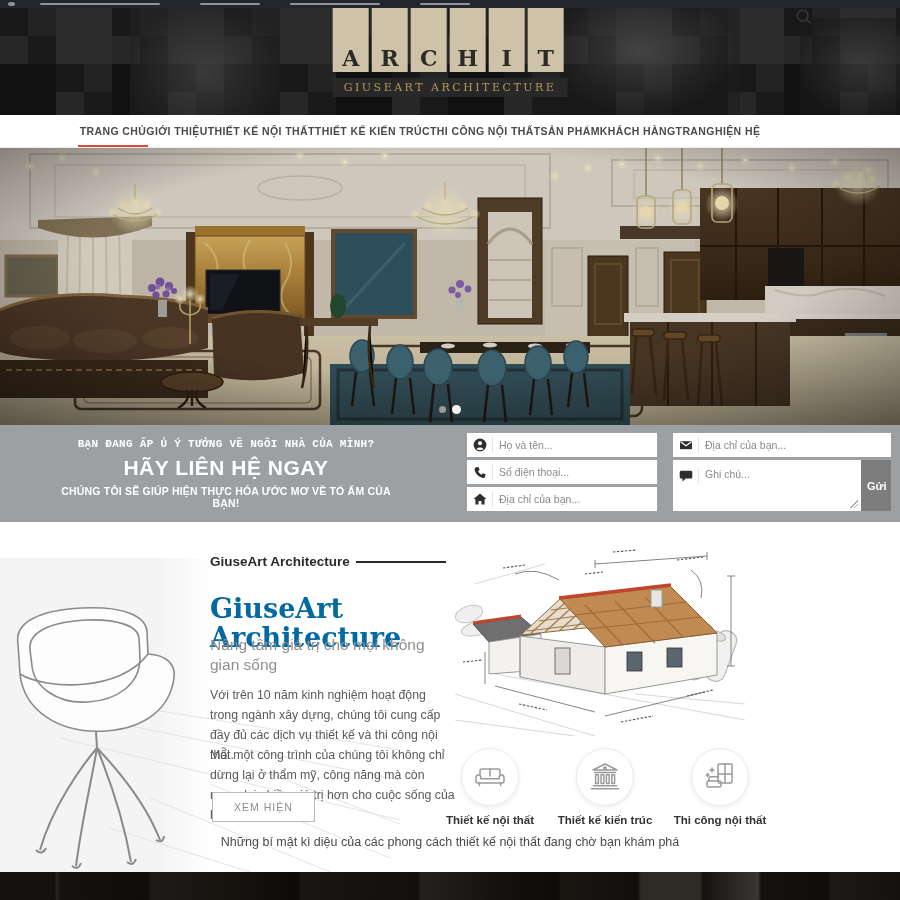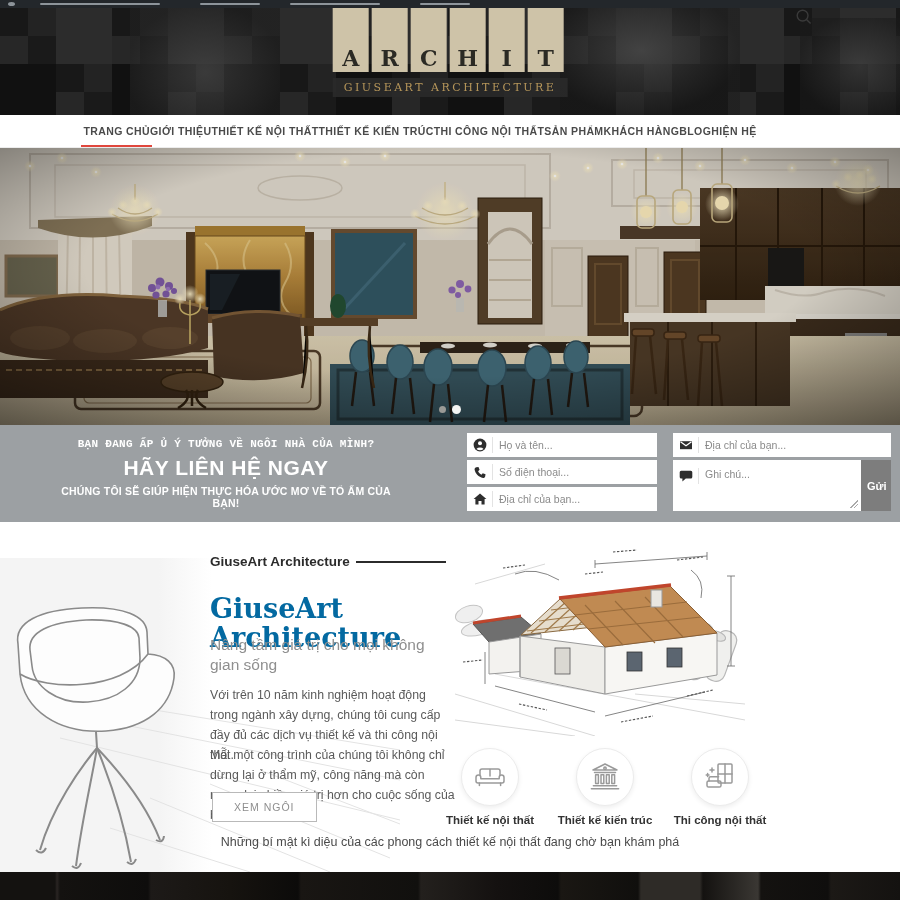--- a/index.html
+++ b/index.html
@@ -127,21 +127,21 @@
   </header>
 
   <nav class="main-nav" data-interactable="false">
     <a class="active" data-interactable="true">TRANG CHỦ</a>
     <a data-interactable="true">GIỚI THIỆU</a>
     <a data-interactable="true">THIẾT KẾ NỘI THẤT</a>
     <a data-interactable="true">THIẾT KẾ KIẾN TRÚC</a>
     <a data-interactable="true">THI CÔNG NỘI THẤT</a>
     <a data-interactable="true">SẢN PHẨM</a>
     <a data-interactable="true">KHÁCH HÀNG</a>
-    <a data-interactable="true">BLOG</a>
+    <a data-interactable="true">TRANG</a>
     <a data-interactable="true">HIỆN HỆ</a>
   </nav>
   <button class="nav-search" data-interactable="true">
     <svg width="20" height="20" viewBox="0 0 20 20">
         <circle cx="8.6" cy="8.6" r="5.4" fill="none" stroke="#3a3a3a" stroke-width="1.4"></circle>
         <line x1="12.7" y1="12.7" x2="16.6" y2="16.6" stroke="#3a3a3a" stroke-width="1.4"></line>
       </svg>
   </button>
 
   <div class="hero" data-interactable="false">
@@ -578,21 +578,21 @@
       <span data-interactable="false">GiuseArt Architecture</span>
         <i data-interactable="false"></i>
     </div>
     <h1 class="about-title" data-interactable="false">
       <span data-interactable="false">GiuseArt</span><br>
       <span data-interactable="false">Architecture</span>
     </h1>
     <div class="about-sub" data-interactable="false">Nâng tầm giá trị cho mọi không gian sống</div>
     <p class="about-p1" data-interactable="false">Với trên 10 năm kinh nghiệm hoạt động trong ngành xây dựng, chúng tôi cung cấp đầy đủ các dịch vụ thiết kế và thi công nội thất.</p>
     <p class="about-p2" data-interactable="false">Mỗi một công trình của chúng tôi không chỉ dừng lại ở thẩm mỹ, công năng mà còn mang lại nhiều giá trị hơn cho cuộc sống của bạn</p>
-    <button class="btn-more" data-interactable="true">XEM NGÔI</button>
+    <button class="btn-more" data-interactable="true">XEM HIỆN</button>
 
     <div class="house-art" data-interactable="false">
       <svg width="290" height="192" viewBox="0 0 290 192">
         <rect width="290" height="192" fill="#fff"></rect>
         <g stroke="#d8d8d8" stroke-width="1" fill="none">
           <line x1="0" y1="150" x2="140" y2="192"></line>
             <line x1="40" y1="130" x2="290" y2="176"></line>
             <line x1="0" y1="176" x2="120" y2="192"></line>
           <line x1="180" y1="150" x2="290" y2="160"></line>
             <line x1="20" y1="40" x2="90" y2="20"></line>

